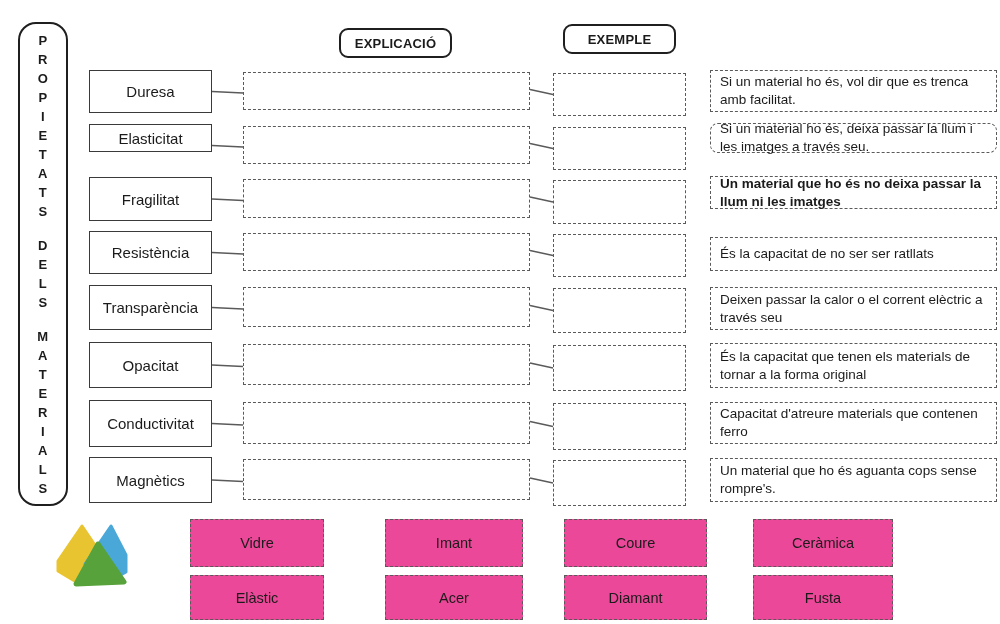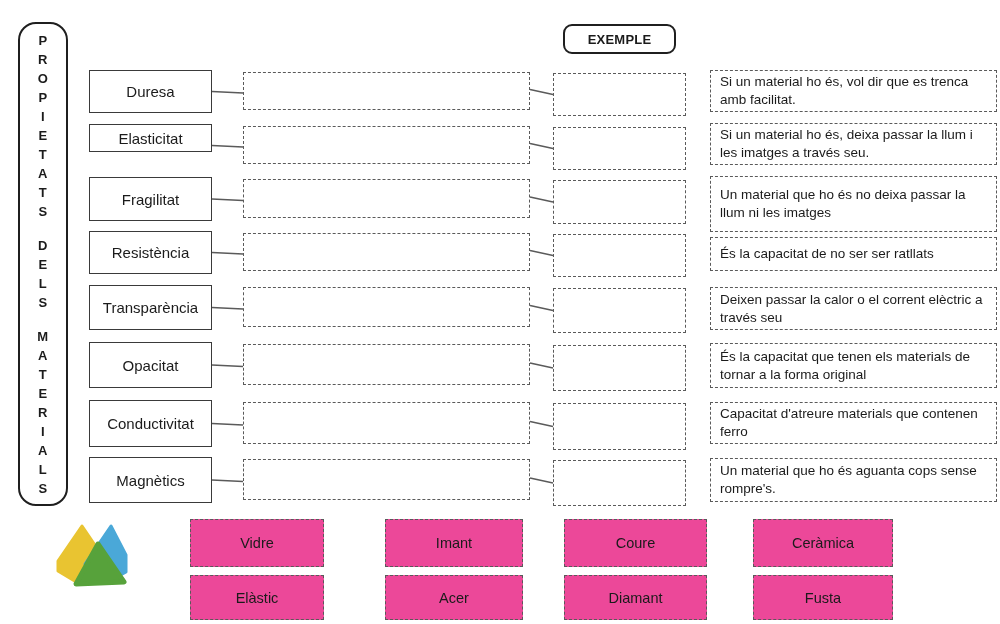--- a/index.html
+++ b/index.html
@@ -78,20 +78,21 @@
       <div class="sb-letter">A</div>
       <div class="sb-letter">T</div>
       <div class="sb-letter">E</div>
       <div class="sb-letter">R</div>
       <div class="sb-letter">I</div>
       <div class="sb-letter">A</div>
       <div class="sb-letter">L</div>
       <div class="sb-letter">S</div>
     </div>
 
+  <div class="hdr hdr-expl">EXPLICACIÓ</div>
   <div class="hdr hdr-ex">EXEMPLE</div>
 
   <svg id="connectors" xmlns="http://www.w3.org/2000/svg">
       <line x1="212" y1="91.5" x2="243" y2="93" stroke="#5a5a5a" stroke-width="1.5"></line>
       <line x1="530" y1="89.5" x2="553" y2="94.5" stroke="#5a5a5a" stroke-width="1.5"></line>
       <line x1="212" y1="145.5" x2="243" y2="147" stroke="#5a5a5a" stroke-width="1.5"></line>
       <line x1="530" y1="143.5" x2="553" y2="148.5" stroke="#5a5a5a" stroke-width="1.5"></line>
       <line x1="212" y1="199" x2="243" y2="200.5" stroke="#5a5a5a" stroke-width="1.5"></line>
       <line x1="530" y1="197" x2="553" y2="202" stroke="#5a5a5a" stroke-width="1.5"></line>
       <line x1="212" y1="252.5" x2="243" y2="254" stroke="#5a5a5a" stroke-width="1.5"></line>
@@ -107,25 +108,25 @@
     </svg>
 
   <div id="rows-container">
       <div class="prop-box" style="top: 70px; height: 43px;">Duresa</div>
       <div class="dashbox expl-zone" style="top: 72px; height: 38px;"></div>
       <div class="dashbox ex-zone" style="top: 73px; height: 43px;"></div>
       <div class="desc-box" style="top: 70px; height: 42px;">Si un material ho és, vol dir que es trenca amb facilitat.</div>
       <div class="prop-box" style="top: 124px; height: 28px;">Elasticitat</div>
       <div class="dashbox expl-zone" style="top: 126px; height: 38px;"></div>
       <div class="dashbox ex-zone" style="top: 127px; height: 43px;"></div>
-      <div class="desc-box" style="top: 123px; height: 42px;">Si un material ho és, deixa passar la llum i les imatges a través seu.</div>
+      <div class="desc-box" style="top: 123px; height: 30px; border-radius: 8px;">Si un material ho és, deixa passar la llum i les imatges a través seu.</div>
       <div class="prop-box" style="top: 177px; height: 44px;">Fragilitat</div>
       <div class="dashbox expl-zone" style="top: 179px; height: 39px;"></div>
       <div class="dashbox ex-zone" style="top: 180px; height: 44px;"></div>
-      <div class="desc-box" style="top: 176px; height: 56px;">Un material que ho és no deixa passar la llum ni les imatges</div>
+      <div class="desc-box" style="top: 176px; height: 33px; font-weight: bold;">Un material que ho és no deixa passar la llum ni les imatges</div>
       <div class="prop-box" style="top: 231px; height: 43px;">Resistència</div>
       <div class="dashbox expl-zone" style="top: 233px; height: 38px;"></div>
       <div class="dashbox ex-zone" style="top: 234px; height: 43px;"></div>
       <div class="desc-box" style="top: 237px; height: 34px;">És la capacitat de no ser ser ratllats</div>
       <div class="prop-box" style="top: 285px; height: 45px;">Transparència</div>
       <div class="dashbox expl-zone" style="top: 287px; height: 40px;"></div>
       <div class="dashbox ex-zone" style="top: 288px; height: 45px;"></div>
       <div class="desc-box" style="top: 287px; height: 43px;">Deixen passar la calor o el corrent elèctric a través seu</div>
       <div class="prop-box" style="top: 342px; height: 46px;">Opacitat</div>
       <div class="dashbox expl-zone" style="top: 344px; height: 41px;"></div>

